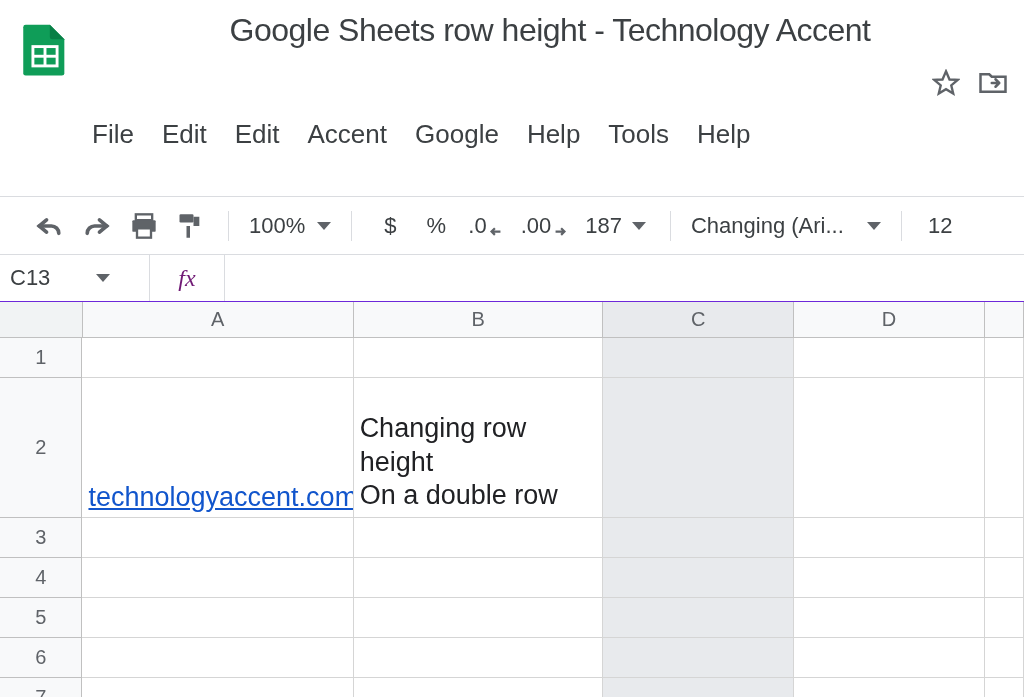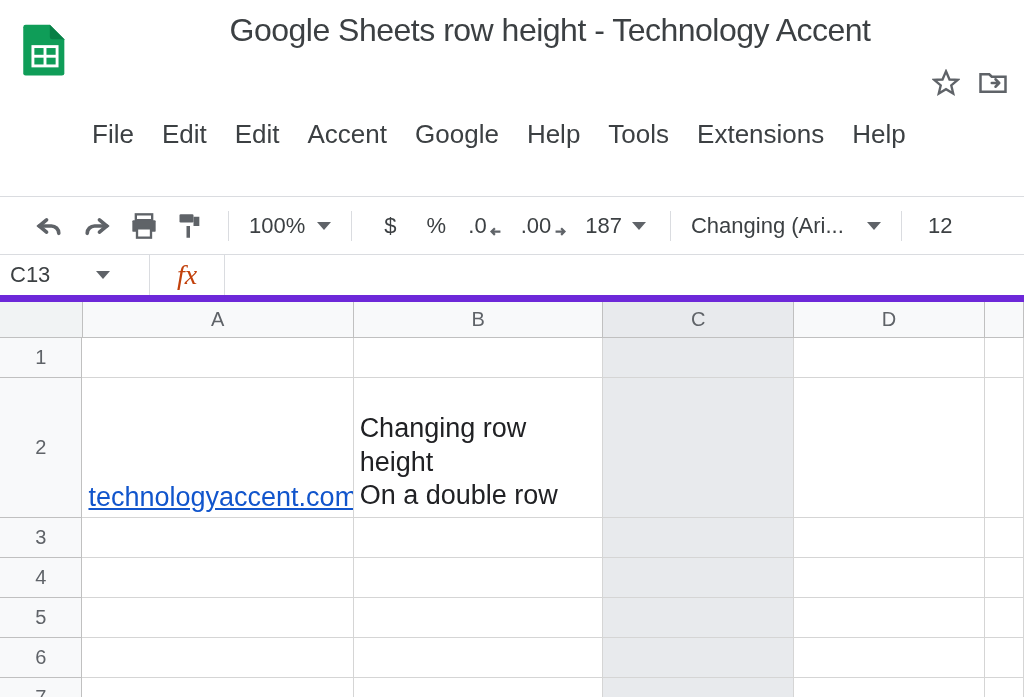--- a/index.html
+++ b/index.html
@@ -94,42 +94,42 @@
     margin-left: 6px;
   }
   .num-text { font-size: 22px; color:#3c4043; }
 
   
   .formula-row {
     display: flex;
     align-items: center;
     height: 48px;
     border-top: 1px solid #dadce0;
-    border-bottom: 7px solid #6d28d9;
+    border-bottom: 1px solid #6d28d9;
   }
   .name-box {
     width: 150px;
     height: 100%;
     display: flex;
     align-items: center;
     padding-left: 10px;
     font-size: 22px;
     color: #3c4043;
     border-right: 1px solid #dadce0;
     gap: 40px;
   }
   .fx {
     width: 75px;
     display: flex;
     align-items: center;
     justify-content: center;
     font-family: "Times New Roman", serif;
     font-style: italic;
-    font-size: 28px;
-    color: #c2410c;
+    font-size: 24px;
+    color: #701a75;
     border-right: 1px solid #dadce0;
     height: 100%;
     text-align: center;
   }
   .formula-input {
     flex: 1;
     height: 100%;
     padding-left: 8px;
     display: flex;
     align-items: center;
@@ -240,21 +240,20 @@
       </div>
     </div>
     <div class="menubar">
       <span>File</span>
       <span>Edit</span>
       <span>Edit</span>
       <span>Accent</span>
       <span>Google</span>
       <span>Help</span>
       <span>Tools</span>
-      <span>Extensions</span>
       <span>Help</span>
     </div>
   </div>
 </div>
 
 <div class="toolbar">
   <span class="toolbar-btn">
     <svg width="30" height="22" viewBox="0 0 24 18" fill="none" stroke="#5f6368" stroke-width="3" stroke-linecap="round">
       <path d="M10 4 4 9l6 5"></path>
         <path d="M4 9h10a6 6 0 0 1 6 6"></path>

